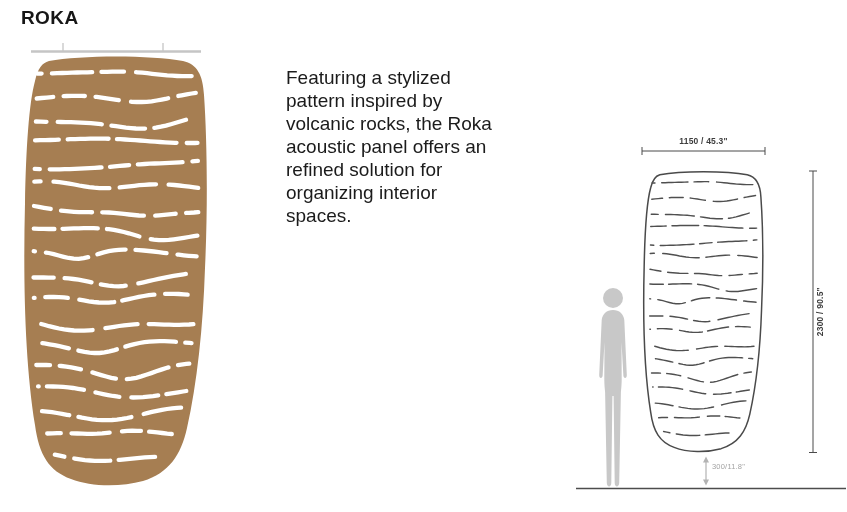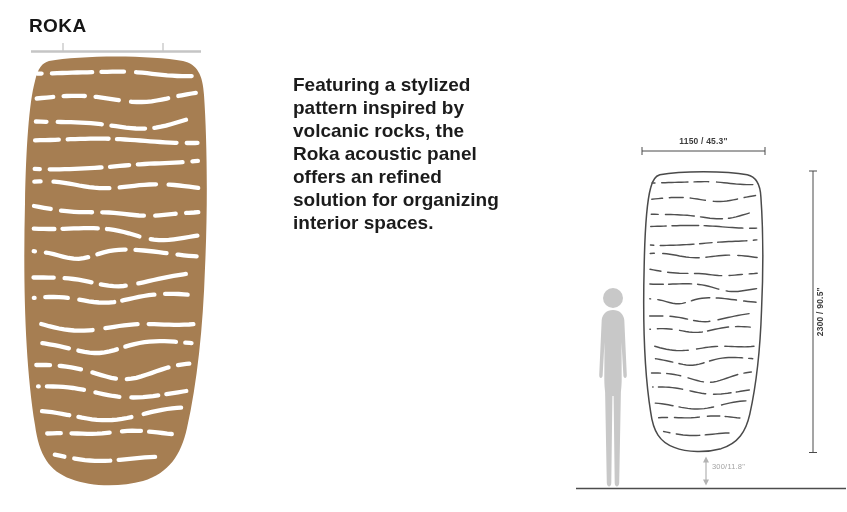--- a/index.html
+++ b/index.html
@@ -1,26 +1,26 @@
 <!DOCTYPE html>
 <html style="--c-panel: #a67e52; --c-outline: #4a4a4a; --c-dimtext: #3d3d3d; --c-gap: #a3a3a3;"><head>
 <meta charset="utf-8">
 <style>
   html,body{margin:0;padding:0;}
   body{
     width:847px;height:512px;position:relative;background:#ffffff;
     font-family:"Liberation Sans",sans-serif;overflow:hidden;
   }
   .title{
-    position:absolute;left:21px;top:7px;margin:8px;
+    position:absolute;left:21px;top:7px;margin:0;
     font-size:19px;font-weight:700;color:#161616;letter-spacing:.4px;
   }
   .description{
-    position:absolute;left:277px;top:57px;width:210px;margin:16px;
-    font-size:19px;line-height:23px;color:#1b1b1b;font-weight:bold;
+    position:absolute;left:277px;top:57px;width:210px;margin:9px;
+    font-size:19px;line-height:23px;color:#1b1b1b;
   }
   .panel-photo{
     position:absolute;left:11px;top:43px;
     --panel-fill:var(--c-panel,#a67e52);
     --panel-stroke:none;--panel-stroke-w:0;
     --line-color:#ffffff;--line-w:4.3;
   }
   .diagram-svg{
     position:absolute;left:570px;top:130px;
     --panel-fill:#ffffff;

